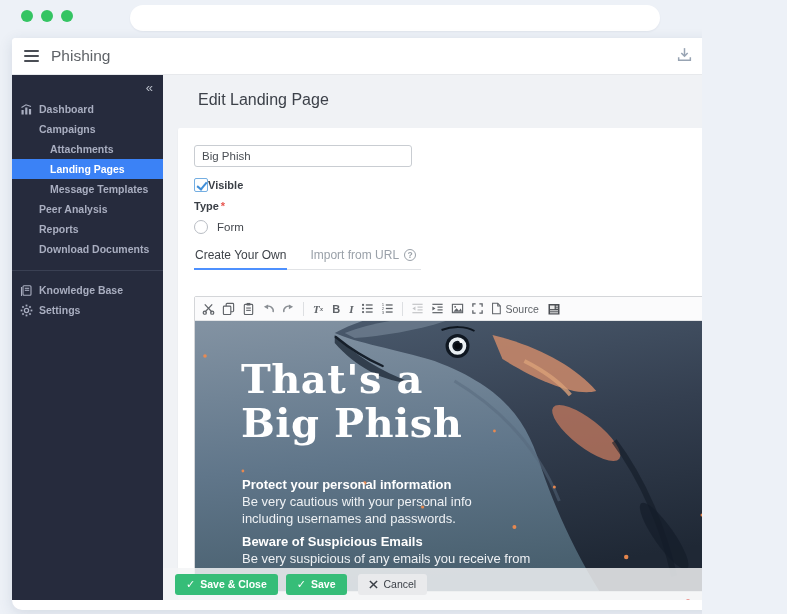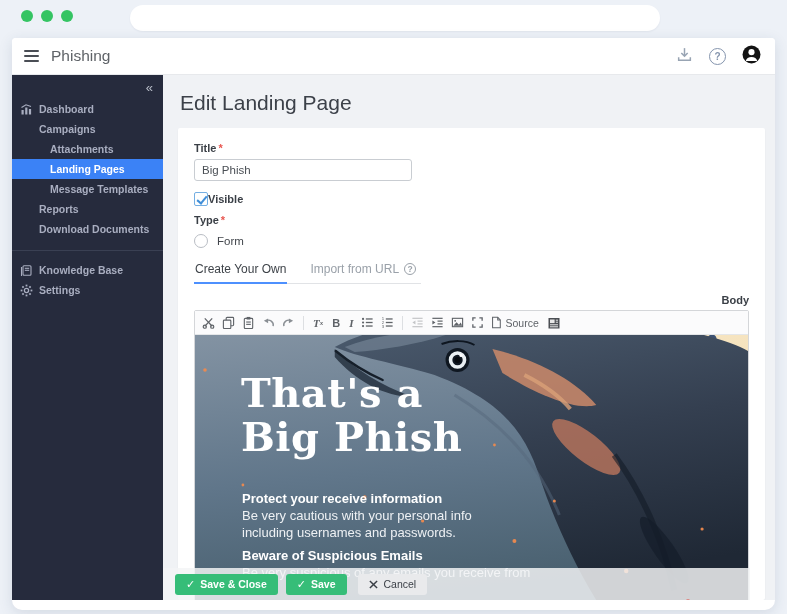--- a/index.html
+++ b/index.html
@@ -1,18 +1,18 @@
 <!DOCTYPE html>
 <html><head>
 <meta charset="utf-8">
 <style>
   * { margin:0; padding:0; box-sizing:border-box; }
   html,body { background:#edf1f7; }
   body { font-family:"Liberation Sans", sans-serif; }
-  #stage { position:relative; width:787px; height:614px; background:#edf1f7; overflow:hidden; }
+  #stage { position:relative; width:702px; height:614px; background:#edf1f7; overflow:hidden; }
 
   
   .chrome { position:absolute; left:0; top:0; width:787px; height:38px; }
   .dot { position:absolute; top:10px; width:12px; height:12px; border-radius:50%; background:#35c463; }
   .url-pill { position:absolute; left:130px; top:5px; width:530px; height:26px; background:#ffffff; border-radius:13px; box-shadow:0 1px 2px rgba(30,50,80,.06); }
 
   
   .window { position:absolute; left:12px; top:38px; width:763px; height:572px; background:#ffffff;
             border-radius:4px 4px 10px 10px; box-shadow:0 3px 14px rgba(40,60,90,.13); }
 
@@ -34,21 +34,21 @@
   .sb-collapse { text-align:right; padding:5px 10px 1px 0; font-size:13px; color:#b9bec9; cursor:pointer; }
   .sb-item { position:relative; height:20px; line-height:20px; font-size:10.5px; padding-left:27px;
              white-space:nowrap; cursor:pointer;font-weight:bold; }
   .sb-item.lvl2 { padding-left:38px; }
   .sb-item.selected { background:#3b82f6; color:#ffffff; }
   .sb-ico { position:absolute; left:8px; top:3px; width:13px; height:13px; }
   .sb-divider { height:1px; background:#3a4053; margin:11px 0 9px 0; }
 
   
   .main { position:absolute; left:151px; right:0; top:0; bottom:0; background:#f0f2f5; overflow:hidden; }
-  .page-title { position:absolute; left:17px; top:16px; font-size:21px; color:#3c4149; }
+  .page-title { position:absolute; left:35px; top:16px; font-size:16px; color:#3c4149; }
 
   
   .card { position:absolute; left:15px; right:10px; top:53px; bottom:0; background:#ffffff;
           border-radius:2px; box-shadow:0 1px 2px rgba(0,0,0,.05); padding:12px 16px 0 16px; overflow:hidden; }
   .fld-label { font-size:11px; font-weight:bold; color:#3a3f46; margin-top:2px; }
   .req { color:#e8554f; margin-left:2px; }
   .txt-input { margin-top:5px; width:218px; height:22px; border:1px solid #c9cdd2; border-radius:3px;
                font-size:11.5px; color:#4a4f55; padding:0 7px; font-family:"Liberation Sans",sans-serif; }
   .check-row { margin-top:11px; display:flex; align-items:center; gap:0; }
   .checkbox { width:14px; height:14px; border:1.5px solid #74aee2; border-radius:2px; position:relative; background:#fdfefe; cursor:pointer; }
@@ -167,20 +167,23 @@
           <div class="sb-item lvl2">
             <span>Attachments</span>
           </div>
           <div class="sb-item lvl2 selected">
             <span>Landing Pages</span>
           </div>
           <div class="sb-item lvl2">
             <span>Message Templates</span>
           </div>
           <div class="sb-item">
+            <span>Peer Analysis</span>
+          </div>
+          <div class="sb-item">
             <span>Reports</span>
           </div>
           <div class="sb-item">
             <span>Download Documents</span>
           </div>
         </div>
         <div class="sb-divider"></div>
         <div class="sb-item">
           <span class="sb-ico">
             <svg width="13" height="13" viewBox="0 0 13 13" fill="none" stroke="#a9aec0" stroke-width="1.1">
@@ -210,23 +213,20 @@
           </span>
           <span>Settings</span>
         </div>
       </div>
 
       <div class="main">
         <div class="page-title">Edit Landing Page</div>
 
         <div class="card">
 
-          <div class="fld-label">
-            <span>Title</span><span class="req">*</span>
-          </div>
           <input class="txt-input" type="text" value="Big Phish" style="">
 
           <div class="check-row">
             <span class="checkbox"></span>
             <span class="small-label">Visible</span>
           </div>
 
           <div class="fld-label" style="margin-top:8px">
             <span>Type</span><span class="req">*</span>
           </div>
@@ -434,21 +434,21 @@
                     <circle cx="508" cy="194" r="1.6"></circle>
                 </g>
               </svg>
 
               <div class="pv-headline">
                 <div>That's a</div>
                 <div>Big Phish</div>
               </div>
 
               <div class="pv-copy">
-                <div class="pv-h">Protect your receive information</div>
+                <div class="pv-h">Protect your personal information</div>
                 <div style="width:242px">Be very cautious with your personal info including usernames and passwords.</div>
                 <div class="pv-gap"></div>
                 <div class="pv-h">Beware of Suspicious Emails</div>
                 <div style="width:300px">Be very suspicious of any emails you receive from</div>
 
               </div>
             </div>
           </div>
         </div>
 

